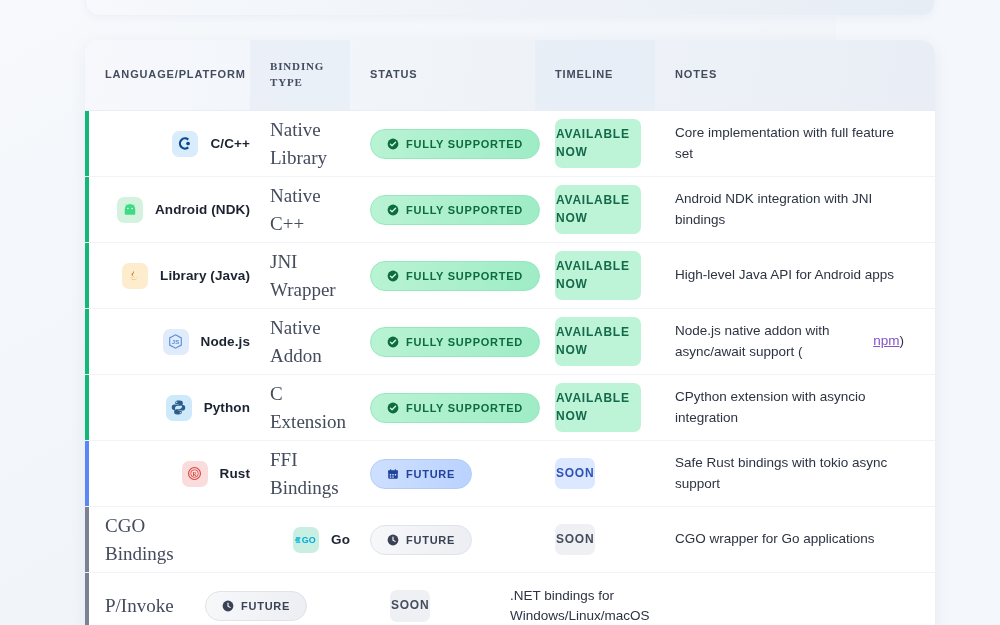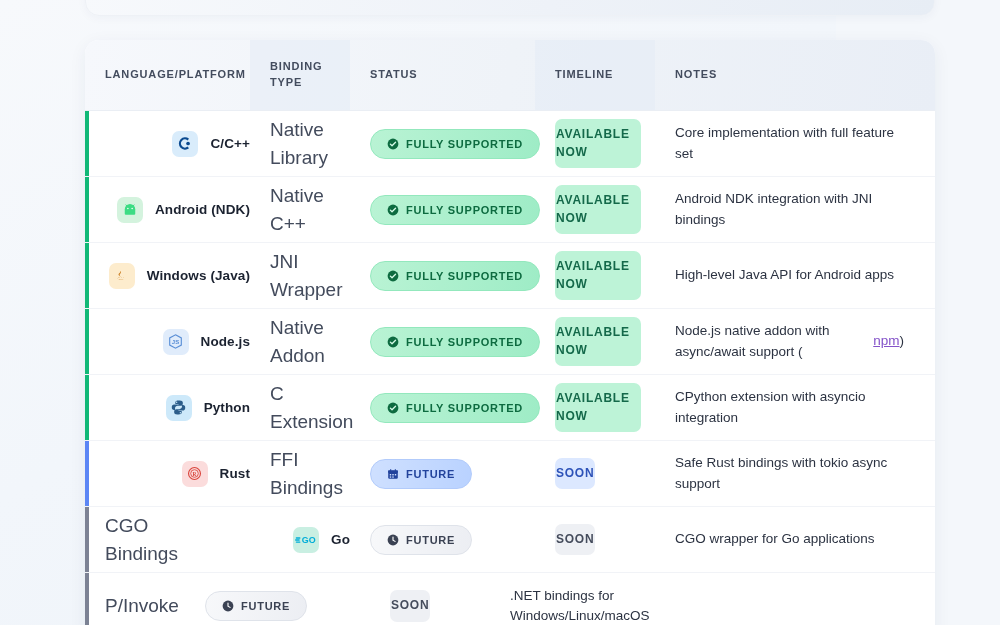--- a/index.html
+++ b/index.html
@@ -52,21 +52,21 @@
     letter-spacing: 0.85px;
     color: #434c5e;
     text-transform: uppercase;
     line-height: 1.45;
     padding: 0 0 0 20px;
   }
   .th.alt { background: rgba(228,235,245,0.55); }
 
   
   .c1 { width: 165px; flex: 0 0 165px; }
-  .c2 { width: 100px; flex: 0 0 100px; }
+  .c2 { width: 100px; flex: 0 0 100px; font-family: Liberation Serif, serif; }
   .c3 { width: 185px; flex: 0 0 185px; }
   .c4 { width: 120px; flex: 0 0 120px; }
   .c5 { width: 280px; flex: 0 0 280px; }
 
   .tbody { background: #fff; }
 
   .row {
     display: flex;
     align-items: center;
     min-height: 66px;
@@ -261,21 +261,21 @@
         </div>
         <div class="row accent-green">
           <div class="cell lang c1">
             <span class="ico ico-java">
               <svg width="16" height="16" viewBox="0 0 24 24">
                 <path fill="#c97b1d" d="M9 4c3 2.5.5 4-.4 5.6-.9 1.7 1.2 2.8 2.6 3.6-2.6-.6-4.8-2-4.4-3.8C7.2 7.6 10.6 6.9 9 4z"></path>
                 <path fill="#c97b1d" d="M6 15.2c-1.3.7-.3 1.5 1.6 1.8 3 .5 7 .3 9-.6-1 .6-3 1.1-5.6 1.1-3.7 0-6.3-.9-5-2.3z"></path>
                 <path fill="#c97b1d" d="M6.8 13c-1.4.9.4 1.6 2.8 1.8 2.7.2 5.6-.2 6.6-.9-.8.4-2.4.8-4.6.8-2.9 0-5.4-.7-4.8-1.7z"></path>
               </svg>
             </span>
-            <span class="lang-name">Windows (Java)</span>
+            <span class="lang-name">Library (Java)</span>
           </div>
           <div class="cell c2">
             <span class="binding">JNI Wrapper</span>
           </div>
           <div class="cell c3">
             <span class="pill pill-supported">
               <span class="pico">
                 <svg width="12" height="12" viewBox="0 0 20 20">
                   <circle cx="10" cy="10" r="9" fill="#0d6b40"></circle>
                   <path d="M5.6 10.2l2.8 2.8 5.8-5.8" stroke="#d7fbe8" stroke-width="2.2" fill="none" stroke-linecap="round" stroke-linejoin="round"></path>

